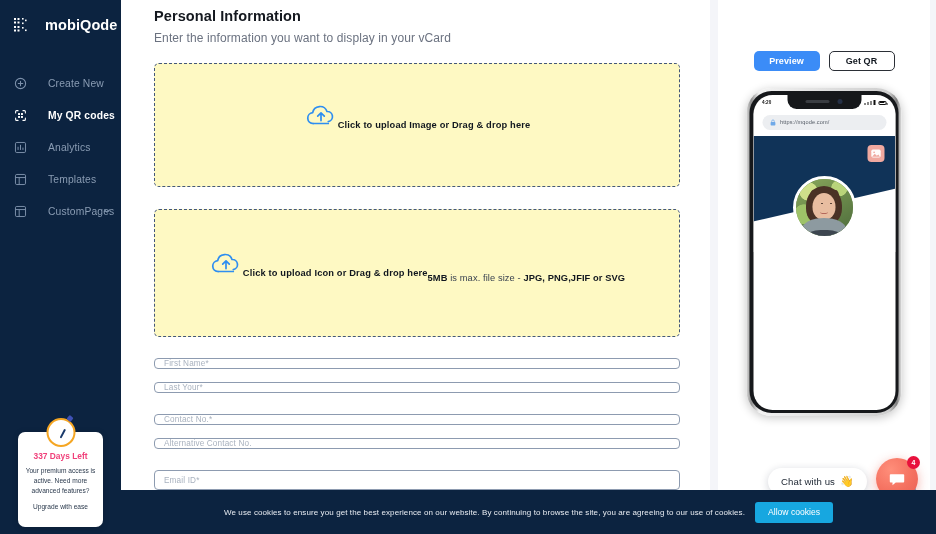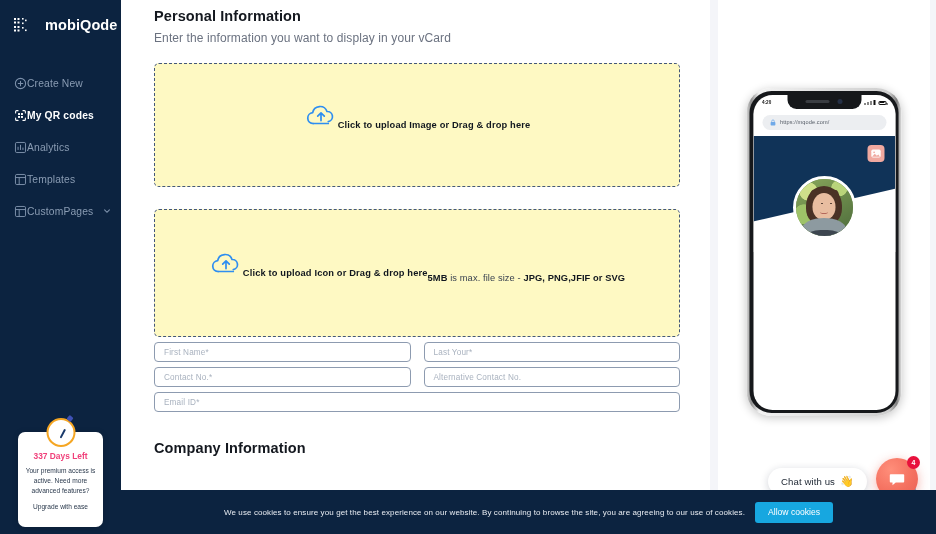--- a/index.html
+++ b/index.html
@@ -19,21 +19,21 @@
   .logo-wrap {
     display: flex; align-items: center; gap: 16px;
     padding: 17px 0 0 14px;
   }
   .logo-glyph { width: 15px; height: 15px; position: relative; flex: none; }
   .logo-text {
     color: #ffffff; font-size: 14.5px; font-weight: 700; letter-spacing: .1px;
   }
   .nav { margin-top: 40px; }
   .nav-item {
-    display: flex; align-items: center; gap: 0;
+    display: flex; align-items: center; gap: 21px;
     height: 21px; margin-bottom: 11px; padding-left: 14px;
     color: #8a9cb3; font-size: 10.3px; letter-spacing: .15px; cursor: pointer;
     position: relative;
   }
   .nav-item.active { color: #ffffff; font-weight: 600; }
   .nav-item.active .nav-ico { color: #ffffff; }
   .nav-ico { width: 13px; height: 13px; flex: none; color: #7d91ab; display:block; }
   .nav-ico svg { display:block; width:13px; height:13px; }
   .nav-chev { position: absolute; right: 10px; top: 6px; color: #7d91ab; }
   .nav-chev svg { display:block; width:8px; height:8px; }
@@ -87,21 +87,21 @@
   .cloud-ico svg { display: block; width: 34px; height: 34px; }
   .dz-line1 {
     font-size: 9.3px; font-weight: 700; color: #11171f; letter-spacing: .15px;
   }
   .dz-line2 {
     font-size: 9.3px; color: #3a4350; margin-top: 9px; letter-spacing: .1px;
   }
   .dz-line2 b { color: #11171f; font-weight: 700; }
   .dz-star { color: #e8353e; }
 
-  .field-row { display: flex; gap: 13px; margin-top: 5px; }
+  .field-row { display: flex; gap: 13px; margin-top: 21px; flex-direction: column; }
   .field {
     flex: 1; height: 20px; border: 1px solid #8d9bb0; border-radius: 4px;
     display: flex; align-items: center; padding: 0 9px; background: #fff;
   }
   .field span {
     font-size: 8.2px; color: #a9b2bf; letter-spacing: .15px;
   }
   .field.full { flex: none; width: 100%; }
   .company-title {
     margin-top: 28px; font-size: 14.5px; font-weight: 700;
@@ -441,20 +441,24 @@
         </div>
       </div>
 
       <div class="company-title">Company Information</div>
     </div>
   </div>
 
   <div class="gutter"></div>
 
   <div class="preview-panel">
+    <div class="preview-actions">
+      <div class="btn-preview">Preview</div>
+      <div class="btn-getqr">Get QR</div>
+    </div>
 
     <div class="phone">
       <div class="phone-body">
         <div class="phone-screen">
           <div class="status-bar">
             <span>4:20</span>
             <span style="display:flex;align-items:center;gap:3px;">
               <span class="sig">
                   <i></i>
                   <i></i>

